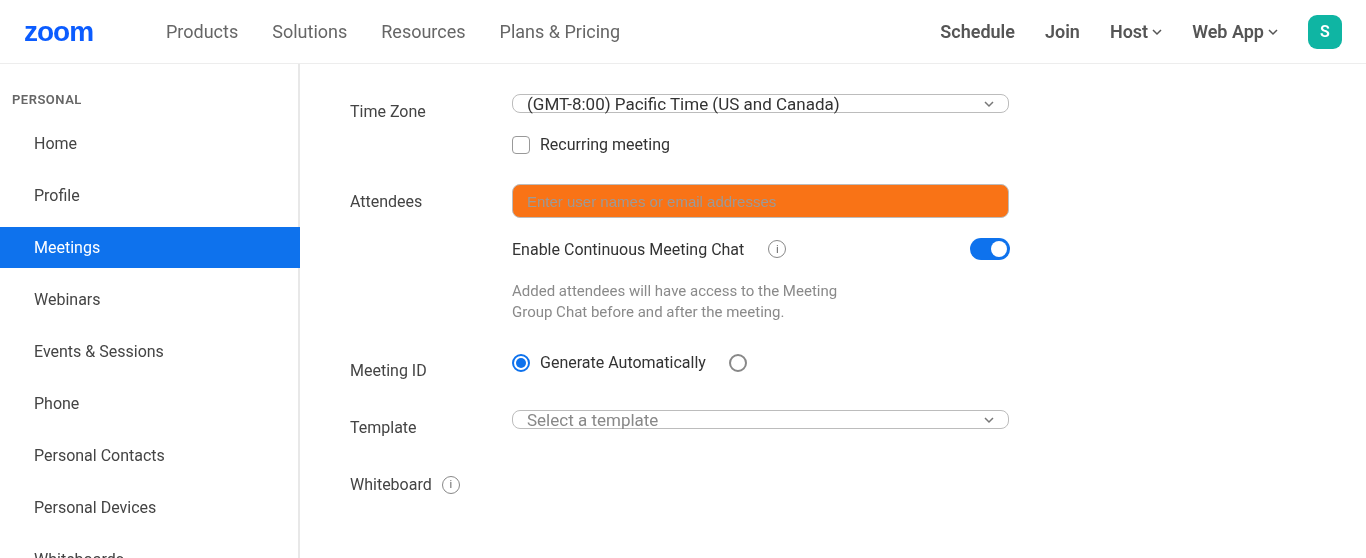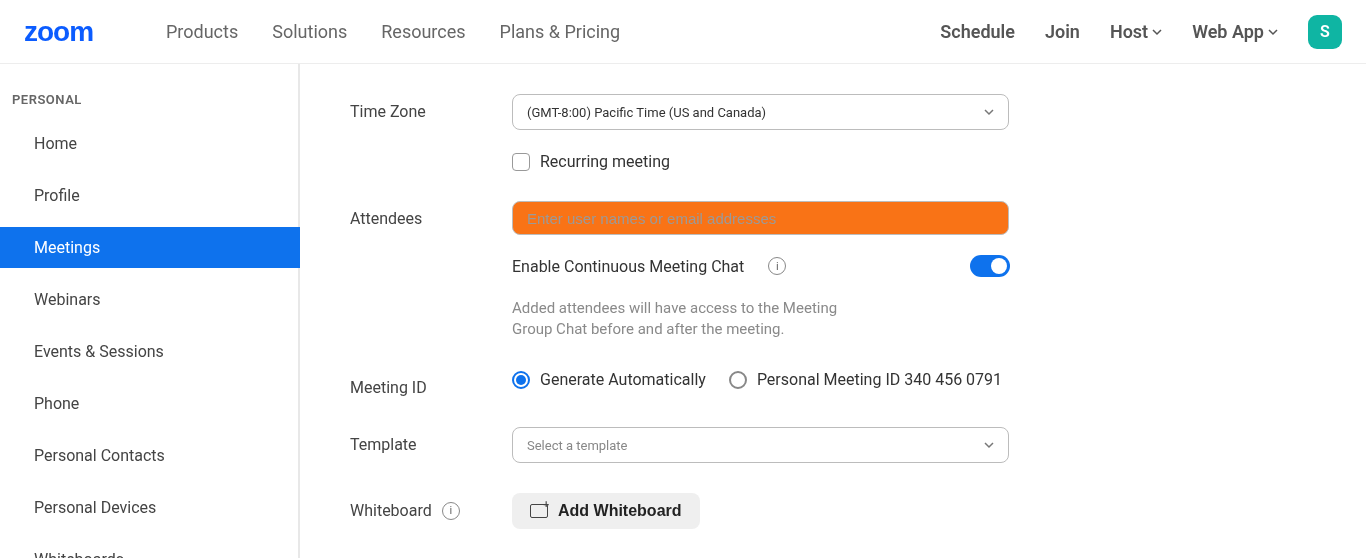--- a/index.html
+++ b/index.html
@@ -14,21 +14,21 @@
 .chev { width: 10px; height: 10px; display:inline-block; }
 .layout { display: flex; }
 .sidebar { width: 300px; min-height: 494px; background: linear-gradient(to right, rgba(0,0,0,0) 298px, #e8e8e8 298px); padding-top: 28px; }
 .side-head { color: #666; font-size: 13px; font-weight: 600; letter-spacing: 0.5px; padding: 0 12px 16px; }
 .side-item { display: block; padding: 11px 0 11px 34px; color: #444; font-size: 16px; text-decoration: none; margin-bottom: 11px; }
 .side-item.active { background: #0e72ed; color: #fff; }
 .main { flex: 1; padding: 30px 0 0 50px; }
 .row { display: flex; align-items: flex-start; margin-bottom: 30px; }
 .row .label { width: 162px; padding-top: 8px; color: #444; font-size: 16px; display: flex; align-items: center; gap: 6px; }
 .controls { width: 510px; }
-.select { width: 497px; height: 36px; border: 1px solid #bcbcbc; border-radius: 8px; display: flex; align-items: center; padding: 0 14px; justify-content: space-between; color: #333; font-size: 13px; background: #fff; cursor: pointer; }
+.select { width: 497px; height: 19px; border: 1px solid #bcbcbc; border-radius: 8px; display: flex; align-items: center; padding: 0 14px; justify-content: space-between; color: #333; font-size: 17px; background: #fff; cursor: pointer; }
 .select.placeholder { color: #888; }
 .input { width: 497px; height: 34px; border: 1px solid #bcbcbc; border-radius: 8px; padding: 0 14px; font-size: 15px; color: #333; background: #f97316; }
 .input::placeholder { color: #9a9a9a; }
 .checkbox { width: 18px; height: 18px; border: 1.5px solid #999; border-radius: 4px; display:inline-block; vertical-align: middle; margin-right: 10px; }
 .check-row { display:flex; align-items:center; margin-top: 22px; font-size: 16px; color: #333; }
 .chat-row { display:flex; align-items:center; gap: 20px; margin-top: 20px; }
 .chat-row .txt { color:#333; font-size:16px; }
 .info-icon { width:18px; height:18px; border:1.5px solid #888; border-radius:50%; display:inline-flex; align-items:center; justify-content:center; font-size:11px; color:#666; margin-left:4px; }
 .toggle { width:40px; height:22px; border-radius:11px; background:#0e72ed; position:relative; margin-left:auto; margin-right:12px; }
 .toggle::after { content:""; position:absolute; right:3px; top:3px; width:16px; height:16px; background:#fff; border-radius:50%; }
@@ -126,21 +126,20 @@
       <div class="controls">
         <div class="radio-row">
           <label class="radio-opt">
             <span class="radio">
                 <span class="dot"></span>
               </span>
             <span>Generate Automatically</span>
           </label>
           <label class="radio-opt">
             <span class="radio empty"></span>
-            <span>Personal Meeting ID 340 456 0791</span>
           </label>
         </div>
       </div>
     </div>
 
     <div class="row">
       <div class="label">Template</div>
       <div class="controls">
         <div class="select placeholder">
           <span>Select a template</span>
@@ -149,22 +148,16 @@
             </svg>
         </div>
       </div>
     </div>
 
     <div class="row">
       <div class="label">
         <span>Whiteboard</span>
         <span class="info-icon">i</span>
       </div>
-      <div class="controls">
-        <button class="wb-btn">
-          <span class="wb-icon"></span>
-          <span>Add Whiteboard</span>
-        </button>
-      </div>
     </div>
 
   </main>
 </div>
 
 </body></html>

